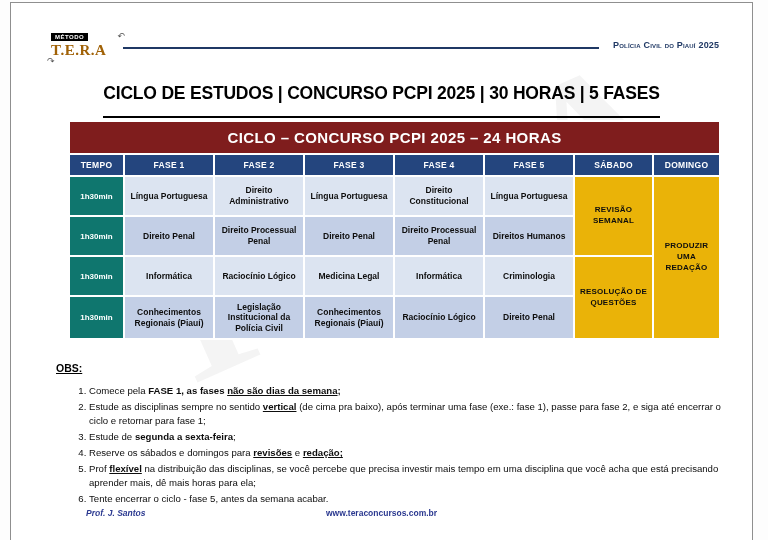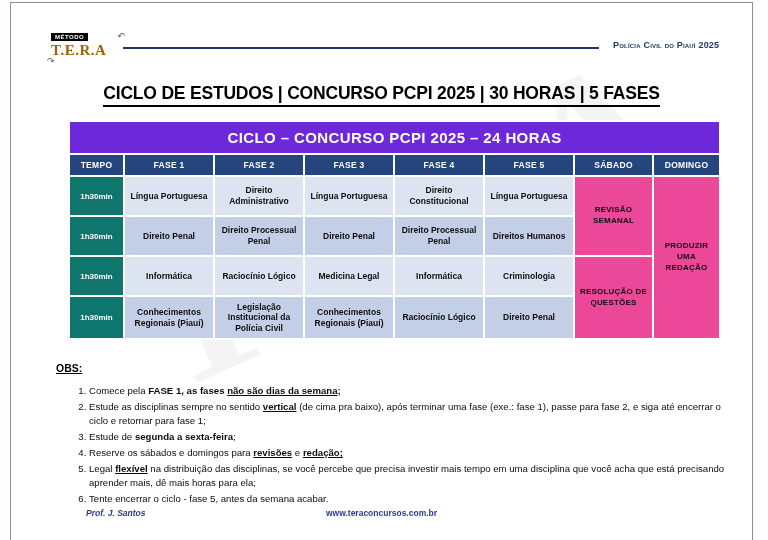--- a/index.html
+++ b/index.html
@@ -40,48 +40,48 @@
   .head-right {
     position:absolute; left:594px; top:37px; width:150px;
     color:#1F3864; font-weight:bold; font-size:9px;
     font-variant:small-caps; letter-spacing:.2px; white-space:nowrap;padding-left:8px;
   }
 
   
   .title-wrap { position:absolute; left:0; top:80px; width:100%; text-align:center; }
   .page-title {
     display:inline-block; font-size:17.5px; font-weight:bold; color:#000;
-    letter-spacing:-.2px; border-bottom:2.5px solid #000; padding-bottom:1px;
+    letter-spacing:-.2px; border-bottom:2.5px solid #000; padding-bottom:12px;
     white-space:nowrap;
   }
 
   
   table.schedule {
     position:absolute; left:57px; top:117px; width:651px;
     border-collapse:collapse; table-layout:fixed;
   }
   table.schedule td {
     border:2px solid #fff; text-align:center; vertical-align:middle;
     padding:1px 2px; overflow:hidden;
   }
   tr.banner td {
-    background:#6d28d9; color:#fff; font-weight:bold; font-size:15px;
+    background:#7f1d1d; color:#fff; font-weight:bold; font-size:15px;
     letter-spacing:.4px; height:33px;
   }
   tr.colhead td {
     background:#24457E; color:#fff; font-weight:bold; font-size:8.5px;
     letter-spacing:.3px; height:22px;
   }
   tr.r { height:40px; }
   tr.r:last-child { height:43px; }
   td.time { background:#0f766e; color:#fff; font-weight:bold; font-size:8px; }
   tr.odd  td.subj { background:#DCE4F1; }
   tr.even td.subj { background:#C3CFE6; }
   td.subj { font-weight:bold; font-size:8.5px; color:#0e0e0e; line-height:1.25; }
-  td.wkend { background:#ec4899; font-weight:bold; font-size:8px; color:#0e0e0e; line-height:1.35; letter-spacing:.2px; }
+  td.wkend { background:#eab308; font-weight:bold; font-size:8px; color:#0e0e0e; line-height:1.35; letter-spacing:.2px; }
 
   
   .obs-heading {
     position:absolute; left:45px; top:359px;
     font-size:10.5px; font-weight:bold; text-decoration:underline; color:#000;
   }
   ol.obs-list {
     position:absolute; left:48px; top:381px; width:668px;
     font-size:9.6px; color:#0d0d0d; line-height:1.5;
     padding-left:30px;
@@ -183,21 +183,21 @@
         </tr>
       </tbody>
         </table>
 
       <div class="obs-heading">OBS:</div>
       <ol class="obs-list">
         <li><span>Comece pela </span><span class="b">FASE 1, as fases </span><span class="bu">não são dias da semana</span><span class="b">;</span></li>
         <li><span>Estude as disciplinas sempre no sentido </span><span class="bu">vertical</span><span> (de cima pra baixo), após terminar uma fase (exe.: fase 1), passe para fase 2, e siga até encerrar o ciclo e retornar para fase 1;</span></li>
         <li><span>Estude de </span><span class="b">segunda a sexta-feira</span><span>;</span></li>
         <li><span>Reserve os sábados e domingos para </span><span class="bu">revisões</span><span> e </span><span class="bu">redação;</span></li>
-        <li><span>Legal </span><span class="bu">flexível</span><span> na distribuição das disciplinas, se você percebe que precisa investir mais tempo em uma disciplina que você acha que está precisando aprender mais, dê mais horas para ela;</span></li>
+        <li><span>Prof </span><span class="bu">flexível</span><span> na distribuição das disciplinas, se você percebe que precisa investir mais tempo em uma disciplina que você acha que está precisando aprender mais, dê mais horas para ela;</span></li>
         <li><span>Tente encerrar o ciclo - fase 5, antes da semana acabar.</span></li>
       </ol>
 
       <div class="footer-author">Prof. J. Santos</div>
       <div class="footer-site">www.teraconcursos.com.br</div>
 
     </div>
   </div>
 </div>
 

